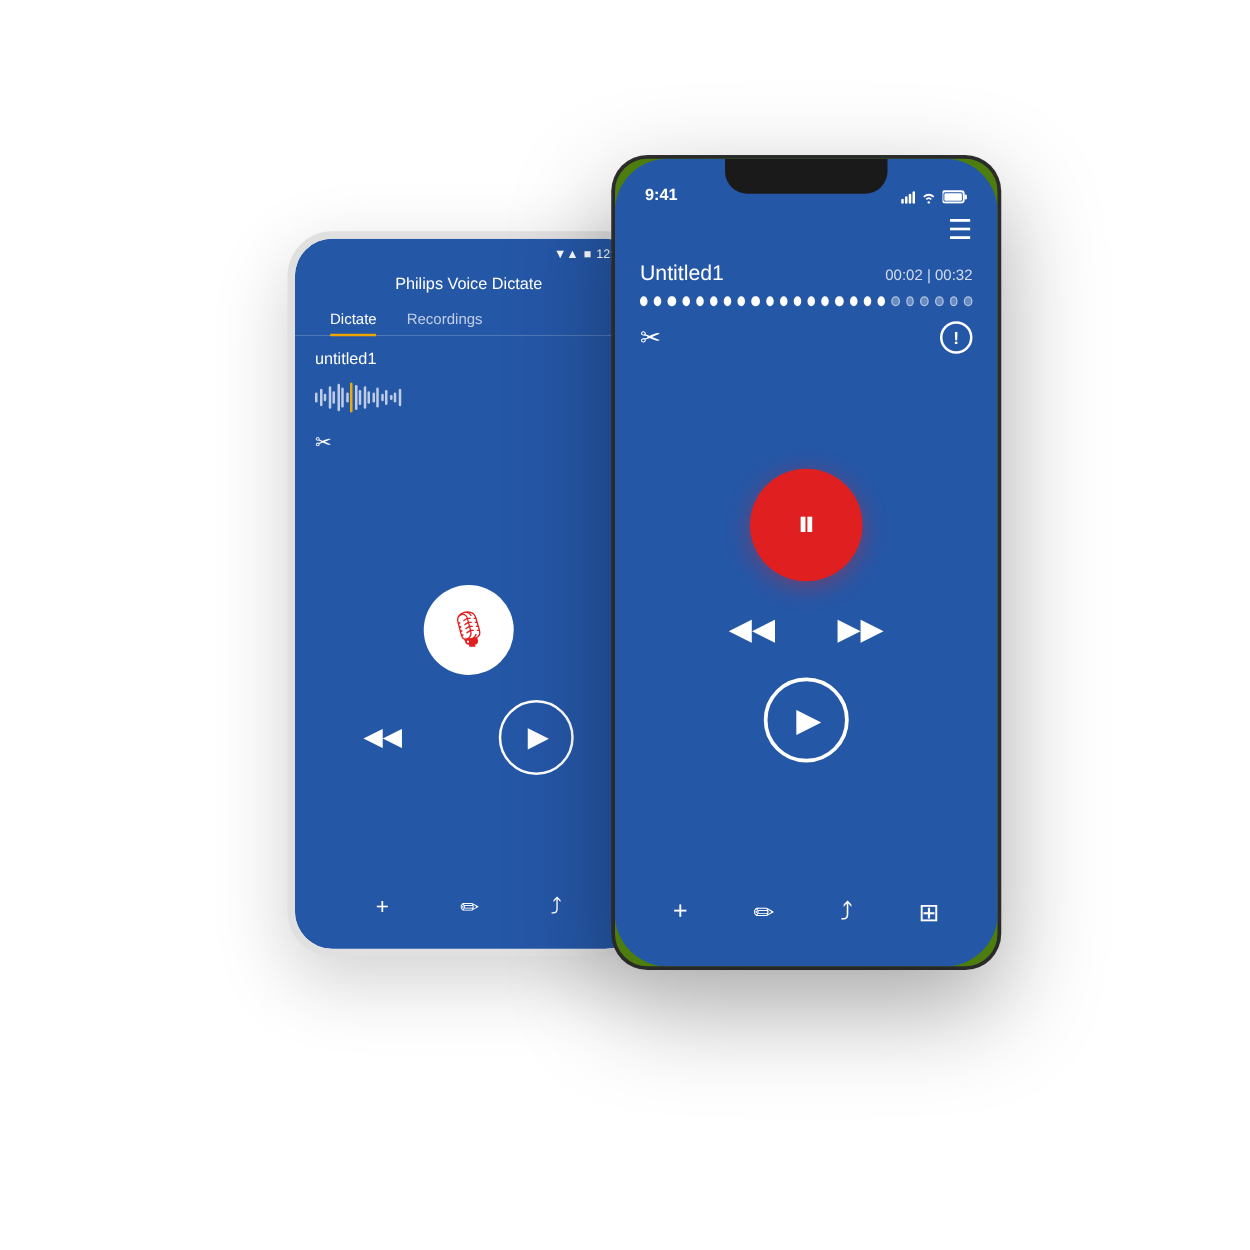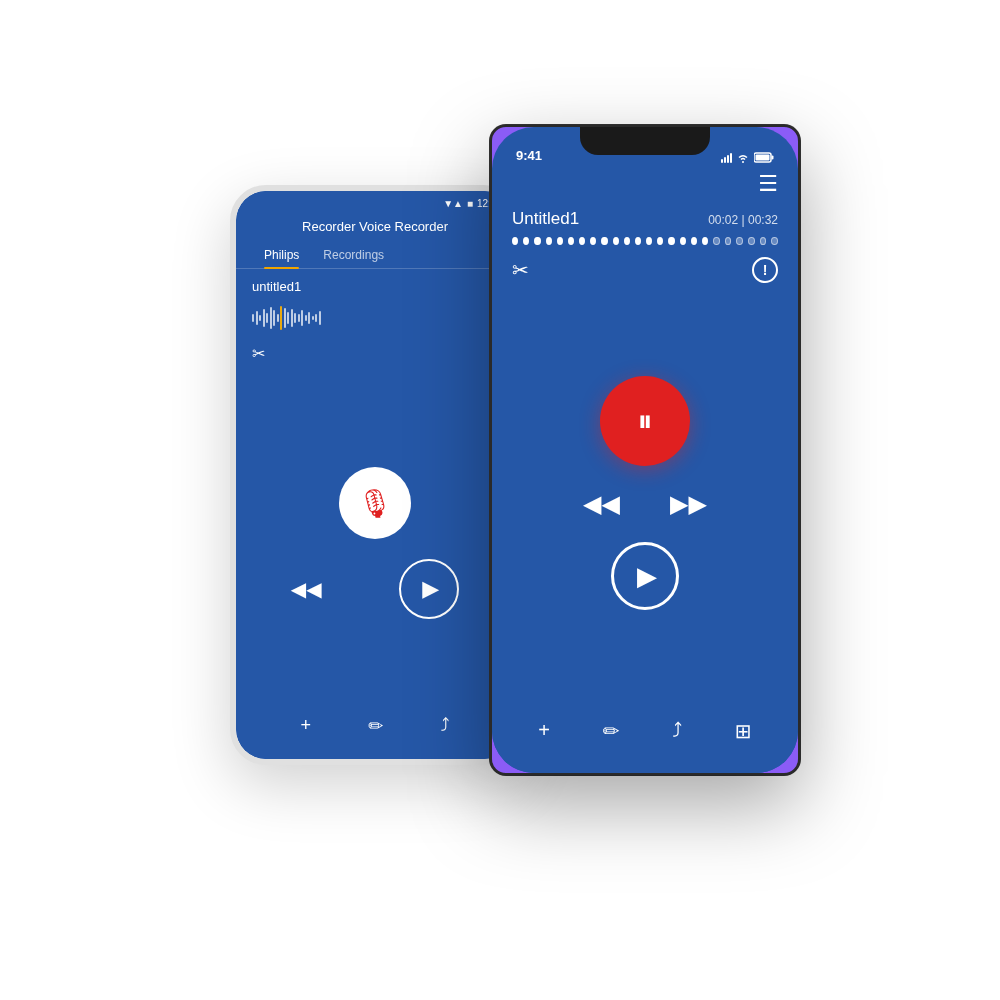--- a/index.html
+++ b/index.html
@@ -197,22 +197,22 @@
       cursor: pointer;
     }
 
     
     .phone-front {
       position: absolute;
       right: 0px;
       top: 0px;
       width: 310px;
       height: 650px;
-      background: #8b5cf6;
-      border-radius: 16px;
+      background: #4d7c0f;
+      border-radius: 28px;
       box-shadow: 0 30px 80px rgba(0,0,0,0.35), 0 0 0 1px #333;
       z-index: 2;
       overflow: hidden;
       border: 2px solid #2a2a2a;
     }
 
     .phone-front-screen {
       position: absolute;
       top: 0;
       left: 0;
@@ -433,26 +433,26 @@
   <div class="phone-back">
     <div class="phone-back-inner">
 
       <div class="back-status-bar">
         <span>▼▲</span>
         <span>■</span>
         <span>12:30</span>
       </div>
 
       <div class="back-title-bar">
-        <span>Recorder Voice Recorder</span>
+        <span>Philips Voice Dictate</span>
       </div>
 
       <div class="back-tabs">
         <div class="back-tab active">
-          <span>Philips</span>
+          <span>Dictate</span>
         </div>
         <div class="back-tab">
           <span>Recordings</span>
         </div>
       </div>
 
       <div class="back-content">
         <div class="back-filename">untitled1</div>
 
         <div class="back-waveform">

